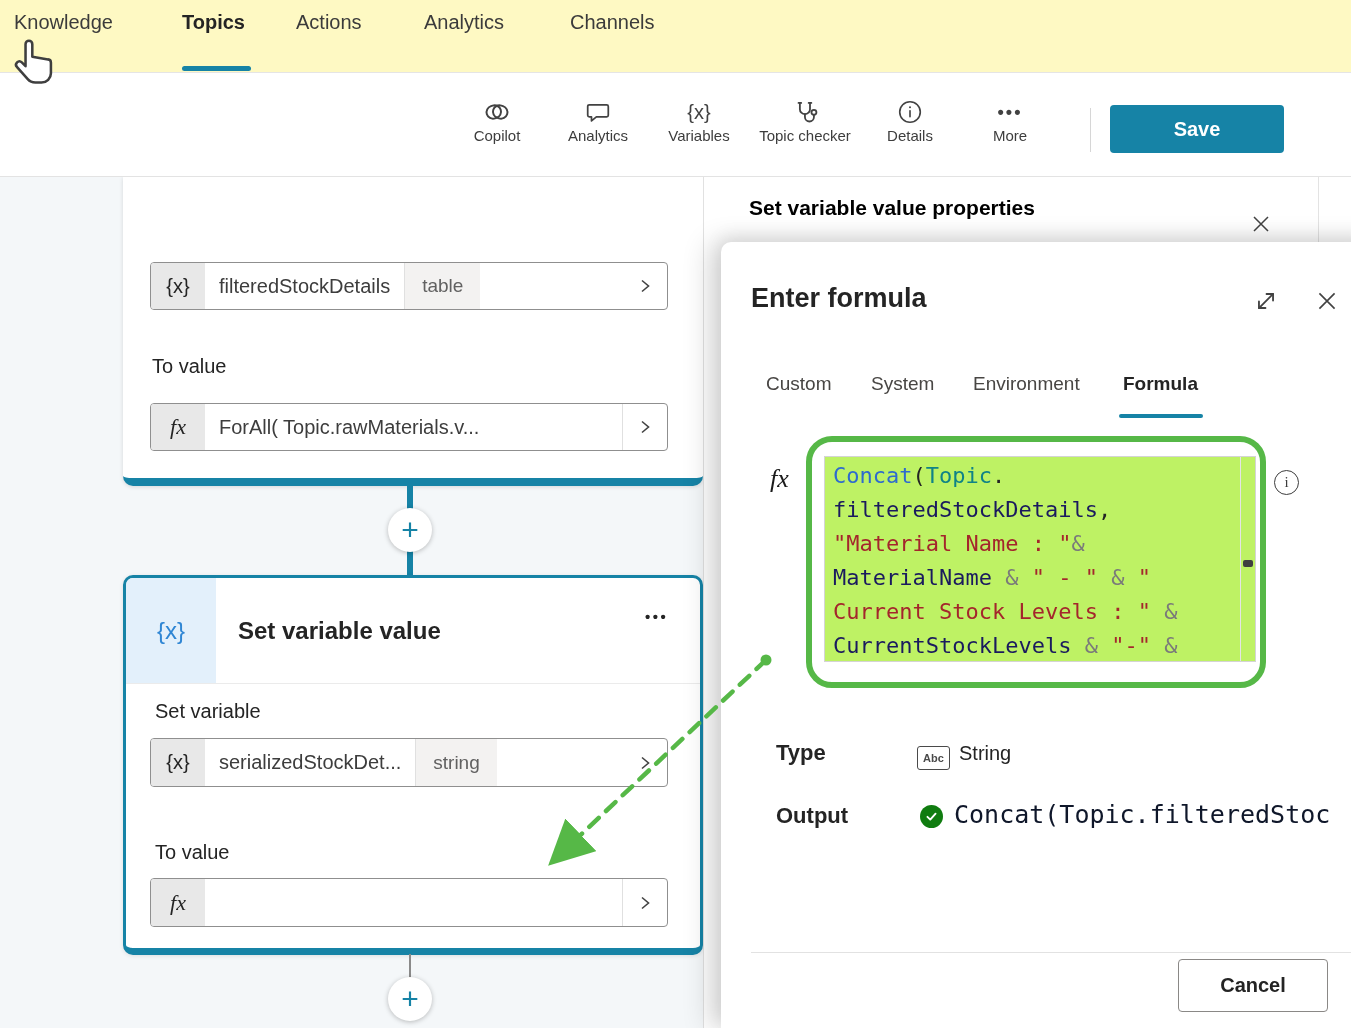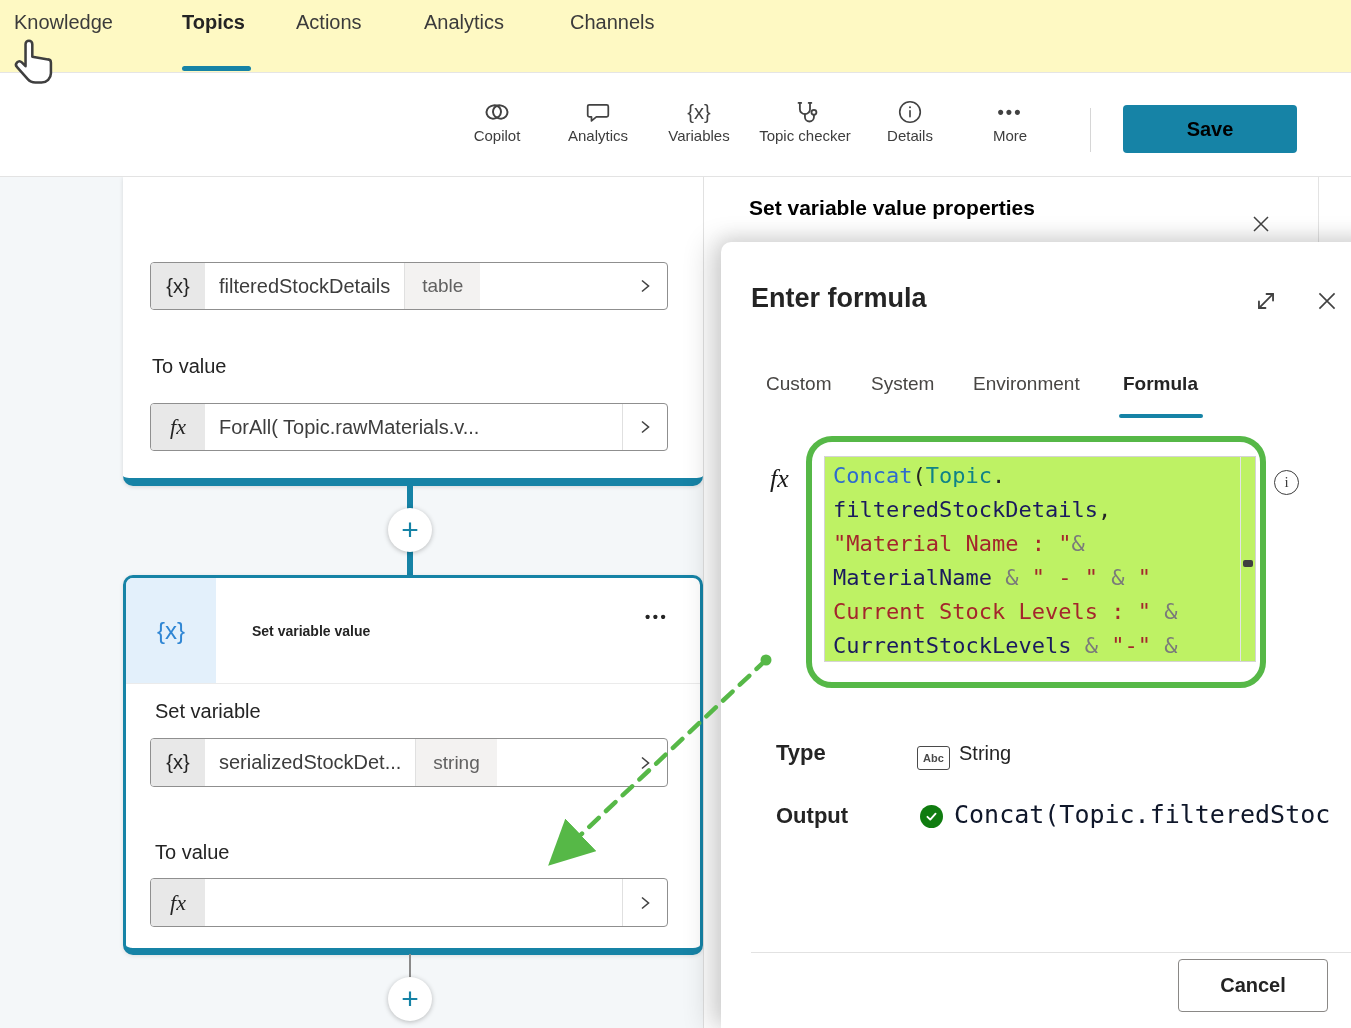--- a/index.html
+++ b/index.html
@@ -14,22 +14,22 @@
   .nav-underline{position:absolute;left:182px;top:66px;width:69px;height:5px;background:#1683a6;border-radius:3px;}
   .hand-cursor{position:absolute;left:12px;top:38px;z-index:95;}
 
   
   .toolbar{position:absolute;left:0;top:73px;width:1351px;height:104px;background:#fff;border-bottom:1px solid #e3e3e3;}
   .tb-item{position:absolute;top:24px;width:110px;text-align:center;}
   .tb-item .ticon{height:30px;display:flex;align-items:center;justify-content:center;color:#424242;}
   .tb-item .tlabel{margin-top:0;font-size:15px;color:#3d3d3d;white-space:nowrap;}
   .tb-glyph{font-size:20px;color:#424242;}
   .tb-divider{position:absolute;left:1090px;top:35px;width:1px;height:44px;background:#d6d6d6;}
-  .save-btn{position:absolute;left:1110px;top:32px;width:174px;height:48px;background:#1683a6;color:#000000;
-            font-size:20px;font-weight:600;border:none;border-radius:4px;display:flex;align-items:center;justify-content:center;margin-left:13px;}
+  .save-btn{position:absolute;left:1110px;top:32px;width:174px;height:48px;background:#1683a6;color:#ffffff;
+            font-size:20px;font-weight:600;border:none;border-radius:4px;display:flex;align-items:center;justify-content:center;}
 
   
   .canvas{position:absolute;left:0;top:177px;width:703px;height:851px;background:#f4f7f9;overflow:hidden;}
   .node{position:absolute;background:#fff;}
   .node1{left:123px;top:0;width:580px;height:309px;border-bottom:8px solid #1683a6;
          border-radius:0 0 10px 10px;box-shadow:0 1px 4px rgba(0,0,0,.13);}
   .node2{left:123px;top:398px;width:580px;height:380px;border:3px solid #1683a6;border-bottom-width:7px;
          border-radius:10px;box-shadow:0 1px 4px rgba(0,0,0,.10);}
   .field{position:absolute;left:27px;width:518px;height:48px;border:1px solid #8f8f8f;border-radius:4px;
          background:#fff;display:flex;align-items:center;overflow:hidden;}
@@ -41,21 +41,21 @@
   .fsep{width:1px;align-self:stretch;background:#e0e0e0;flex:0 0 auto;}
   .ftag{align-self:stretch;display:flex;align-items:center;padding:0 17px;background:#f3f2f1;
         color:#616161;font-size:19px;flex:0 0 auto;}
   .fspacer{flex:1 1 auto;}
   .fchev{width:44px;align-self:stretch;display:flex;align-items:center;justify-content:center;flex:0 0 auto;}
   .canvas-label{position:absolute;font-size:20px;color:#242424;white-space:nowrap;}
   .n2-header{position:absolute;left:0;top:0;right:0;height:106px;display:flex;align-items:stretch;
              border-bottom:1px solid #ebebeb;}
   .n2-icon{width:90px;background:#e3f0fb;display:flex;align-items:center;justify-content:center;
            font-size:24px;color:#2f86d4;border-radius:7px 0 0 0;}
-  .n2-title{display:flex;align-items:center;padding-left:36px;font-size:14px;font-weight:600;color:#242424;}
+  .n2-title{display:flex;align-items:center;padding-left:22px;font-size:24px;font-weight:600;color:#242424;}
   .n2-more{position:absolute;left:519px;top:30px;font-size:15px;letter-spacing:2.5px;color:#242424;font-weight:700;}
   .connector-teal{position:absolute;left:407px;top:309px;width:6px;height:89px;background:#1683a6;}
   .connector-gray{position:absolute;left:409px;top:777px;width:2px;height:34px;background:#8a8a8a;}
   .plus-circle{position:absolute;width:44px;height:44px;border-radius:50%;background:#fff;
                box-shadow:0 1px 5px rgba(0,0,0,.25);display:flex;align-items:center;justify-content:center;
                color:#1683a6;font-size:30px;font-weight:400;line-height:1;}
   .plus1{left:388px;top:331px;}
   .plus2{left:388px;top:800px;}
 
   

